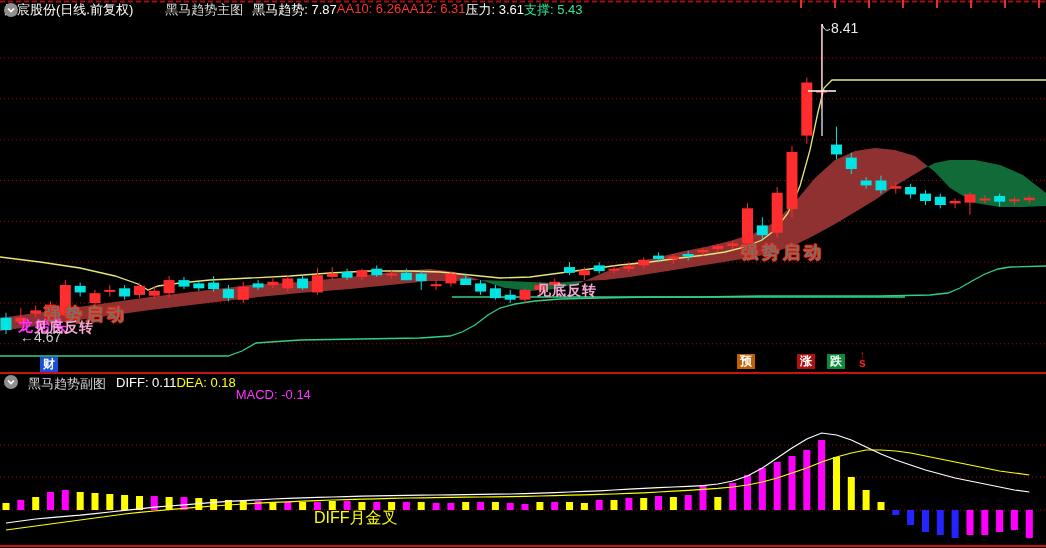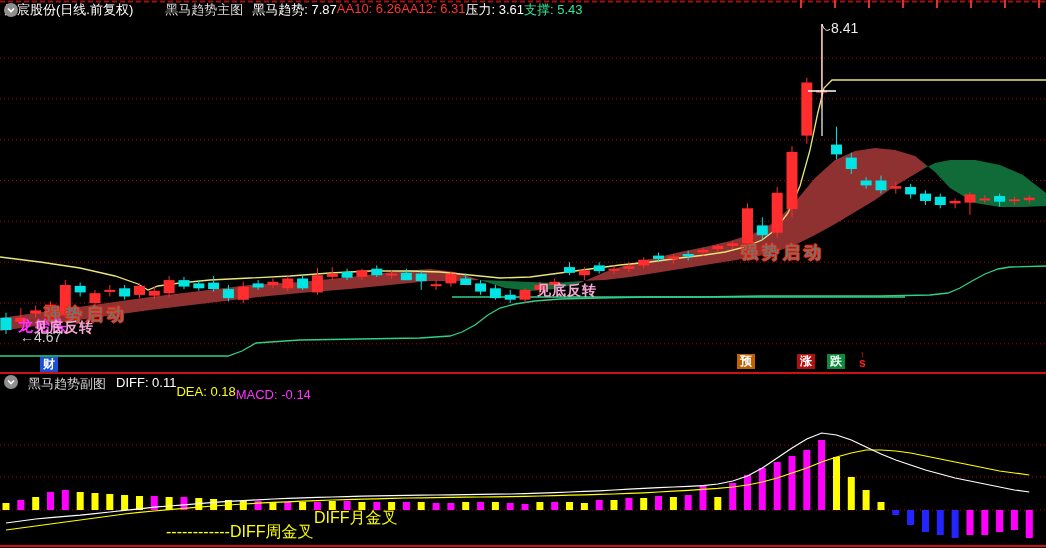--- a/index.html
+++ b/index.html
@@ -382,21 +382,20 @@
   <div class="subheader">
     <span class="cicon">
       <svg width="14" height="14">
           <circle cx="7" cy="7" r="7" fill="#8f8f8f"></circle>
           <path d="M4 5.5 L7 8.5 L10 5.5" stroke="#fff" stroke-width="1.6" fill="none"></path>
         </svg>
     </span>
     <span class="ptitle">黑马趋势副图</span>
     <span class="inds" id="sub-inds">
         <span class="ind" style="color: rgb(255, 255, 255);">DIFF: 0.11</span>
-        <span class="ind" style="color: rgb(255, 255, 0); margin-top: 9px;">DEA: 0.18</span>
+        <span class="ind" style="color: rgb(255, 255, 0);">DEA: 0.18</span>
         <span class="ind" style="color: rgb(255, 51, 255); margin-top: 12px;">MACD: -0.14</span>
       </span>
   </div>
 
-  <div class="sublegend" id="legend-week"><span>------------</span><span>DIFF周金叉</span></div>
   <div class="sublegend" id="legend-month"><span>DIFF月金叉</span></div>
 
 </div>
 
 </body></html>

